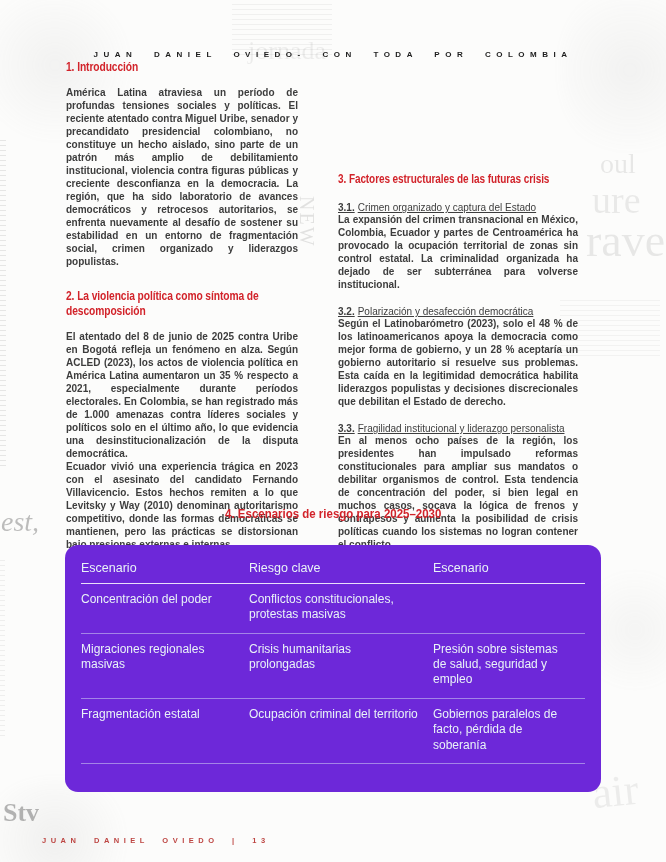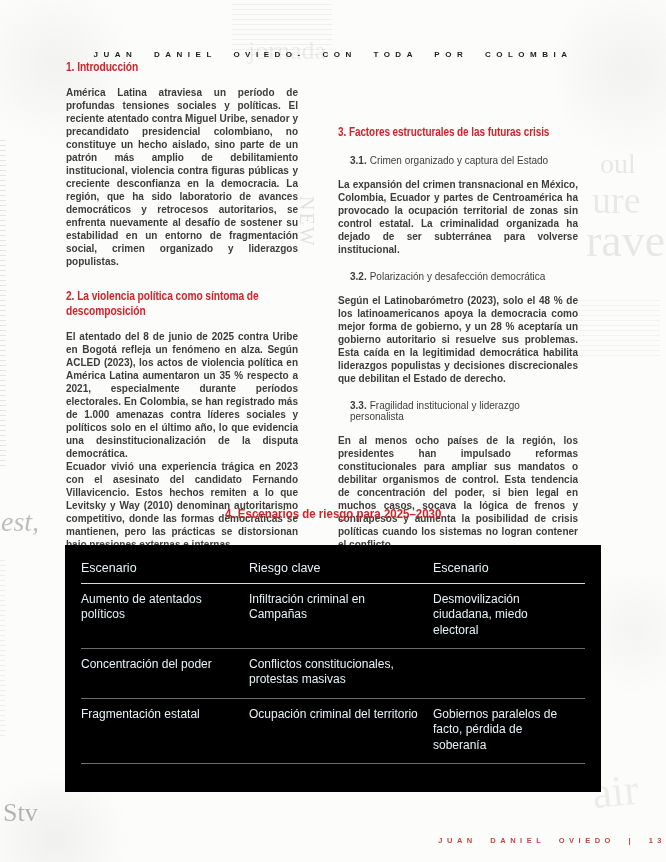--- a/index.html
+++ b/index.html
@@ -11,45 +11,45 @@
   
   .bgw{position:absolute;font-family:"Liberation Serif", serif;color:#000;pointer-events:none;white-space:nowrap;}
   .texlines{position:absolute;background:repeating-linear-gradient(to bottom, rgba(0,0,0,0.16) 0 1px, transparent 1px 5px);}
   .texblob{position:absolute;border-radius:50%;filter:blur(6px);background:radial-gradient(circle,#9a9a9a,transparent 70%);}
   
   .page-header{
     position:absolute;top:30px;left:0;right:0;text-align:center;
     font-size:8px;font-weight:700;letter-spacing:5.5px;word-spacing:9px;color:#1d1d1d;margin-top:20px;
   }
   .page-footer{
-    position:absolute;top:836px;left:0;right:0;text-align:right;
+    position:absolute;top:836px;left:0;right:0;text-align:left;
     font-size:7.5px;font-weight:700;letter-spacing:4.5px;word-spacing:7px;color:#bd4542;padding-left:42px;
   }
   
   .columns{position:absolute;left:66px;top:60px;width:542px;display:flex;gap:40px;align-items:flex-end;}
   .col-left{width:232px;flex:none;}
   .col-right{width:240px;flex:none;}
   h2.red{
     color:#d2232a;font-size:12.5px;line-height:1.2;margin:0 0 11px 0;font-weight:700;
     width:283px;transform:scaleX(0.82);transform-origin:left top;letter-spacing:-0.1px;
   }
   p.body{font-size:10px;line-height:1.3;text-align:justify;color:#3d3d3d;margin:0;font-weight:bold;}
   .section-gap{margin-top:21px;}
   .sub{margin-top:15px;}
-  .sub-head{font-size:10px;color:#3d3d3d;margin:12px;}
+  .sub-head{font-size:10px;color:#3d3d3d;margin:0;text-decoration:underline;}
   .sub-head b{margin-right:3px;}
   
   .s4-title{
     position:absolute;top:506px;left:0;right:0;text-align:center;
     color:#d2232a;font-size:13.5px;font-weight:700;
   }
   .s4-title span{display:inline-block;transform:scaleX(0.85);}
   .risk-table{
     position:absolute;left:65px;top:545px;width:536px;height:247px;
-    background:#000000;box-sizing:border-box;padding:6px 16px 0 16px;color:#e9f3f7;
+    background:#6d28d9;box-sizing:border-box;padding:6px 16px 0 16px;color:#e9f3f7;border-radius:13px;
   }
   .thead,.trow{display:grid;grid-template-columns:168px 184px 1fr;}
   .thead{padding:10px 0 8px 0;border-bottom:1px solid rgba(255,255,255,0.85);font-size:12.5px;}
   .trow{padding:8px 0 10px 0;border-bottom:1px solid rgba(230,243,249,0.45);font-size:12px;line-height:1.28;}
   .tcell{padding-right:14px;}
 </style>
 </head>
 <body>
 
 <div class="texblob" style="left:-20px;top:-20px;width:150px;height:170px;opacity:0.10;"></div>
@@ -60,21 +60,21 @@
 <div class="texlines" style="left:0;top:560px;width:5px;height:180px;opacity:0.35;"></div>
 <div class="texlines" style="left:232px;top:4px;width:100px;height:52px;opacity:0.30;"></div>
 <div class="texlines" style="left:560px;top:300px;width:100px;height:60px;opacity:0.25;"></div>
 
 <span class="bgw" style="left:248px;top:36px;font-size:26px;opacity:0.06;text-align:center;">jornada</span>
 <span class="bgw" style="left:318px;top:196px;font-size:20px;opacity:0.10;letter-spacing:2px;transform:rotate(90deg);transform-origin:left top;">NEW</span>
 <span class="bgw" style="left:600px;top:148px;font-size:28px;opacity:0.08;">oul</span>
 <span class="bgw" style="left:592px;top:178px;font-size:38px;opacity:0.07;">ure</span>
 <span class="bgw" style="left:586px;top:214px;font-size:46px;opacity:0.08;">rave</span>
 <span class="bgw" style="left:1px;top:506px;font-size:28px;opacity:0.25;font-style:italic;">est,</span>
-<span class="bgw" style="left:3px;top:798px;font-size:26px;opacity:0.28;font-weight:400;">Stv</span>
+<span class="bgw" style="left:3px;top:798px;font-size:26px;opacity:0.28;font-weight:700;">Stv</span>
 <span class="bgw" style="left:592px;top:766px;font-size:44px;opacity:0.06;transform:rotate(-6deg);">air</span>
 
 <div class="page-header">JUAN DANIEL OVIEDO- CON TODA POR COLOMBIA</div>
 
 <div class="columns">
 
   <div class="col-left">
     <section>
       <h2 class="red">1. Introducción</h2>
       <p class="body">América Latina atraviesa un período de profundas tensiones sociales y políticas. El reciente atentado contra Miguel Uribe, senador y precandidato presidencial colombiano, no constituye un hecho aislado, sino parte de un patrón más amplio de debilitamiento institucional, violencia contra figuras públicas y creciente desconfianza en la democracia. La región, que ha sido laboratorio de avances democráticos y retrocesos autoritarios, se enfrenta nuevamente al desafío de sostener su estabilidad en un entorno de fragmentación social, crimen organizado y liderazgos populistas.</p>
@@ -112,27 +112,27 @@
 <div class="s4-title"><span>4. Escenarios de riesgo para 2025–2030</span></div>
 
 <div class="risk-table">
   <div class="thead">
     <div class="tcell">Escenario</div>
     <div class="tcell">Riesgo clave</div>
     <div class="tcell">Escenario</div>
   </div>
 
   <div class="trow">
-    <div class="tcell">Aumento de atentados políticos</div>
-    <div class="tcell">Infiltración criminal en Campañas</div>
-    <div class="tcell">Desmovilización ciudadana, miedo electoral</div>
+    <div class="tcell">Concentración del poder</div>
+    <div class="tcell">Conflictos constitucionales, protestas masivas</div>
   </div>
   <div class="trow">
-    <div class="tcell">Concentración del poder</div>
-    <div class="tcell">Conflictos constitucionales, protestas masivas</div>
+    <div class="tcell">Migraciones regionales masivas</div>
+    <div class="tcell">Crisis humanitarias prolongadas</div>
+    <div class="tcell">Presión sobre sistemas de salud, seguridad y empleo</div>
   </div>
   <div class="trow">
     <div class="tcell">Fragmentación estatal</div>
     <div class="tcell">Ocupación criminal del territorio</div>
     <div class="tcell">Gobiernos paralelos de facto, pérdida de soberanía</div>
   </div>
 </div>
 
 <div class="page-footer">JUAN DANIEL OVIEDO | 13</div>
 

